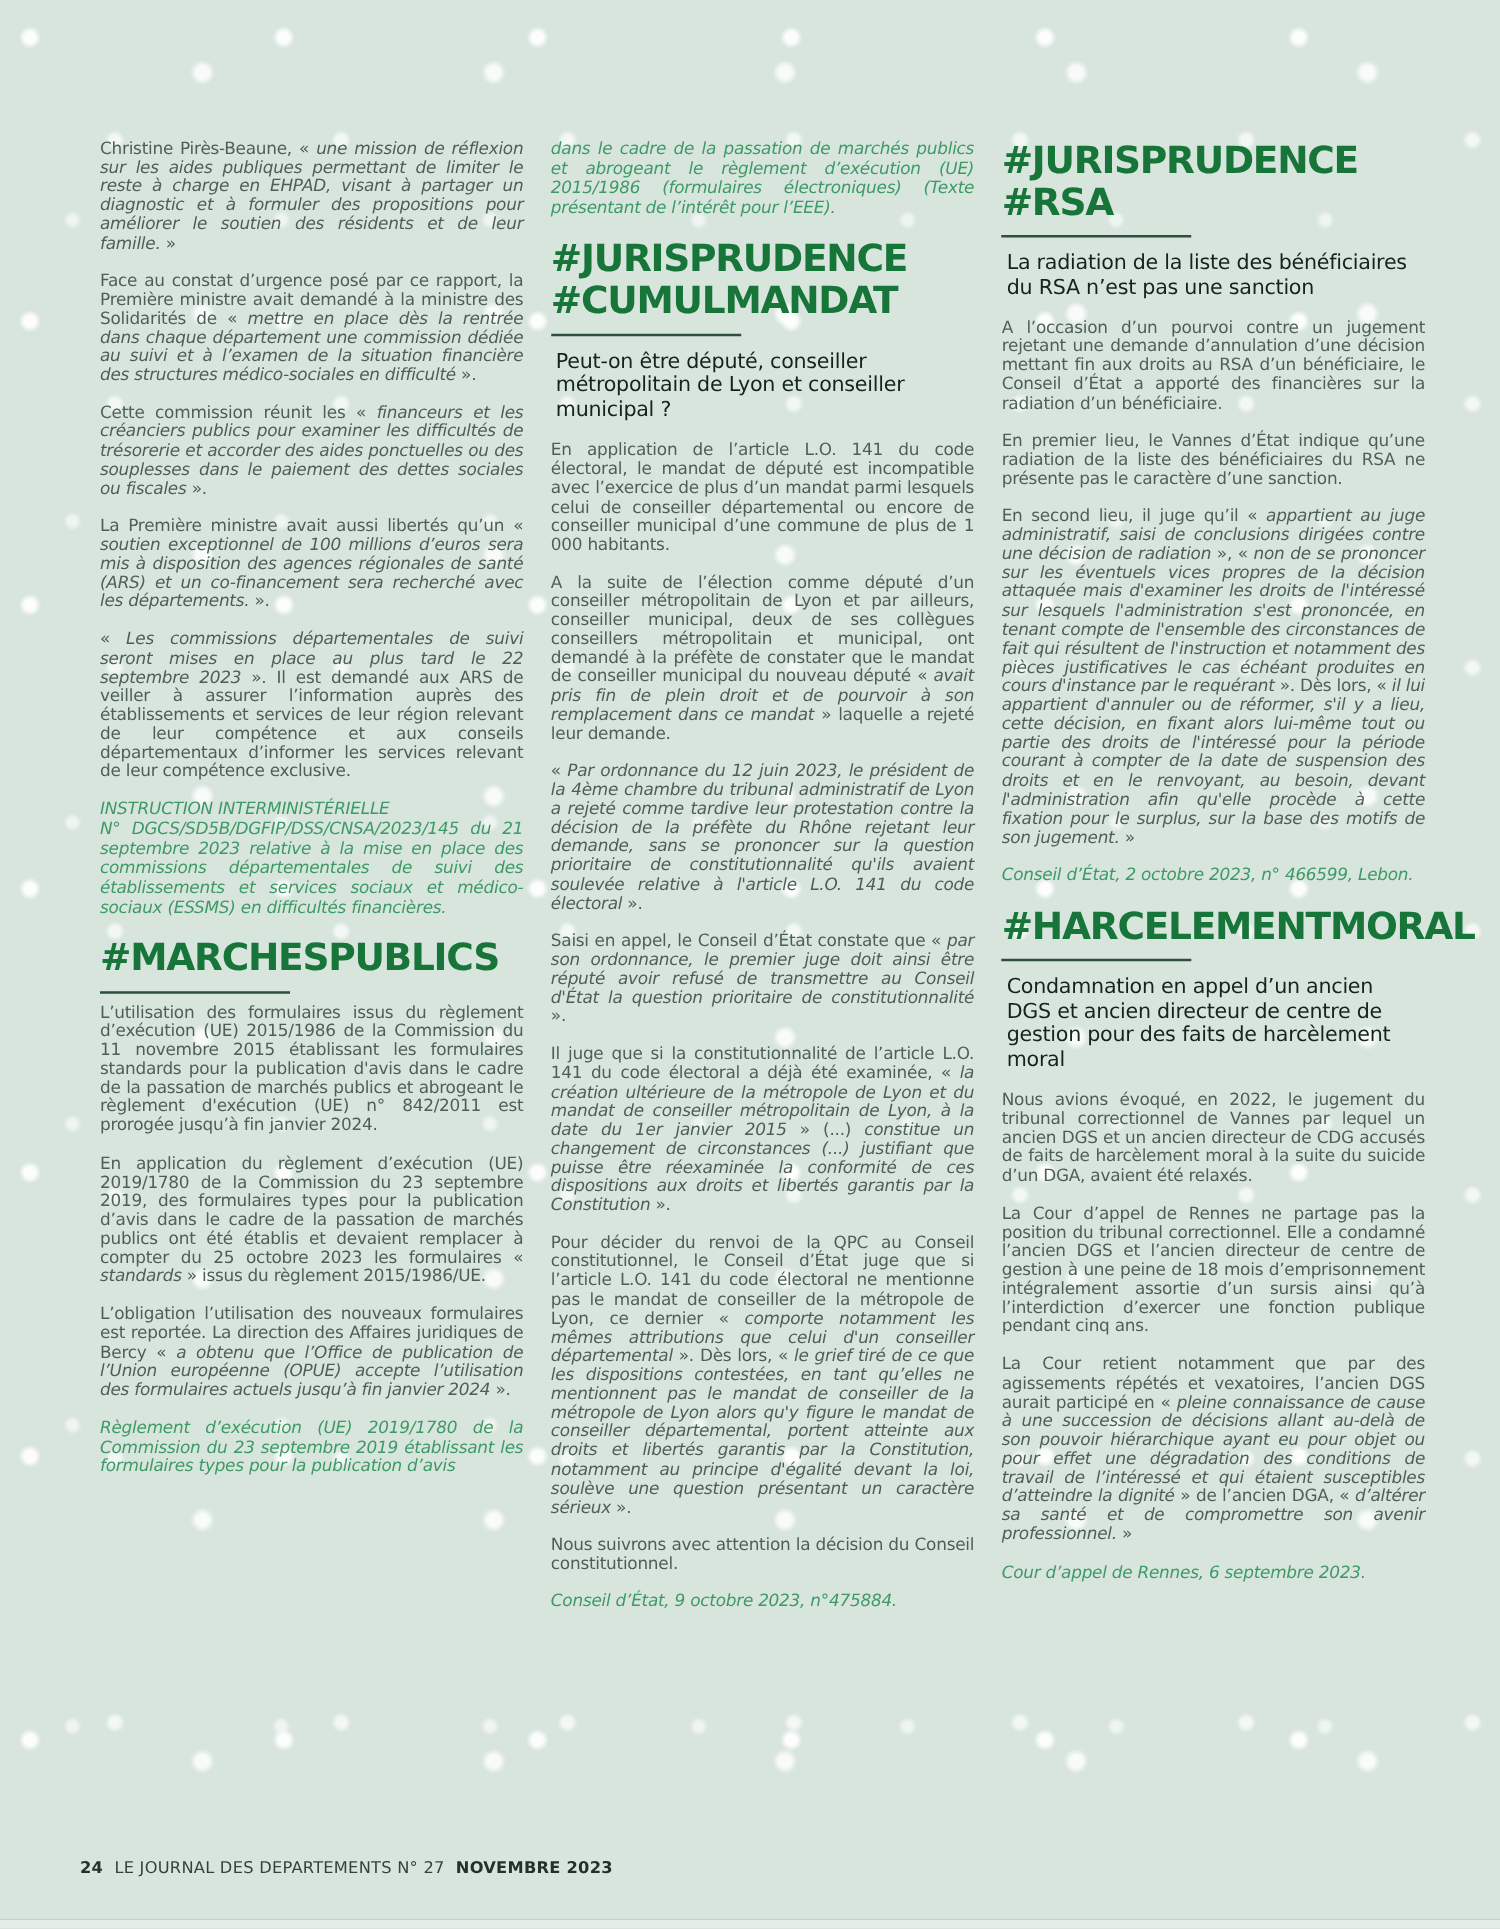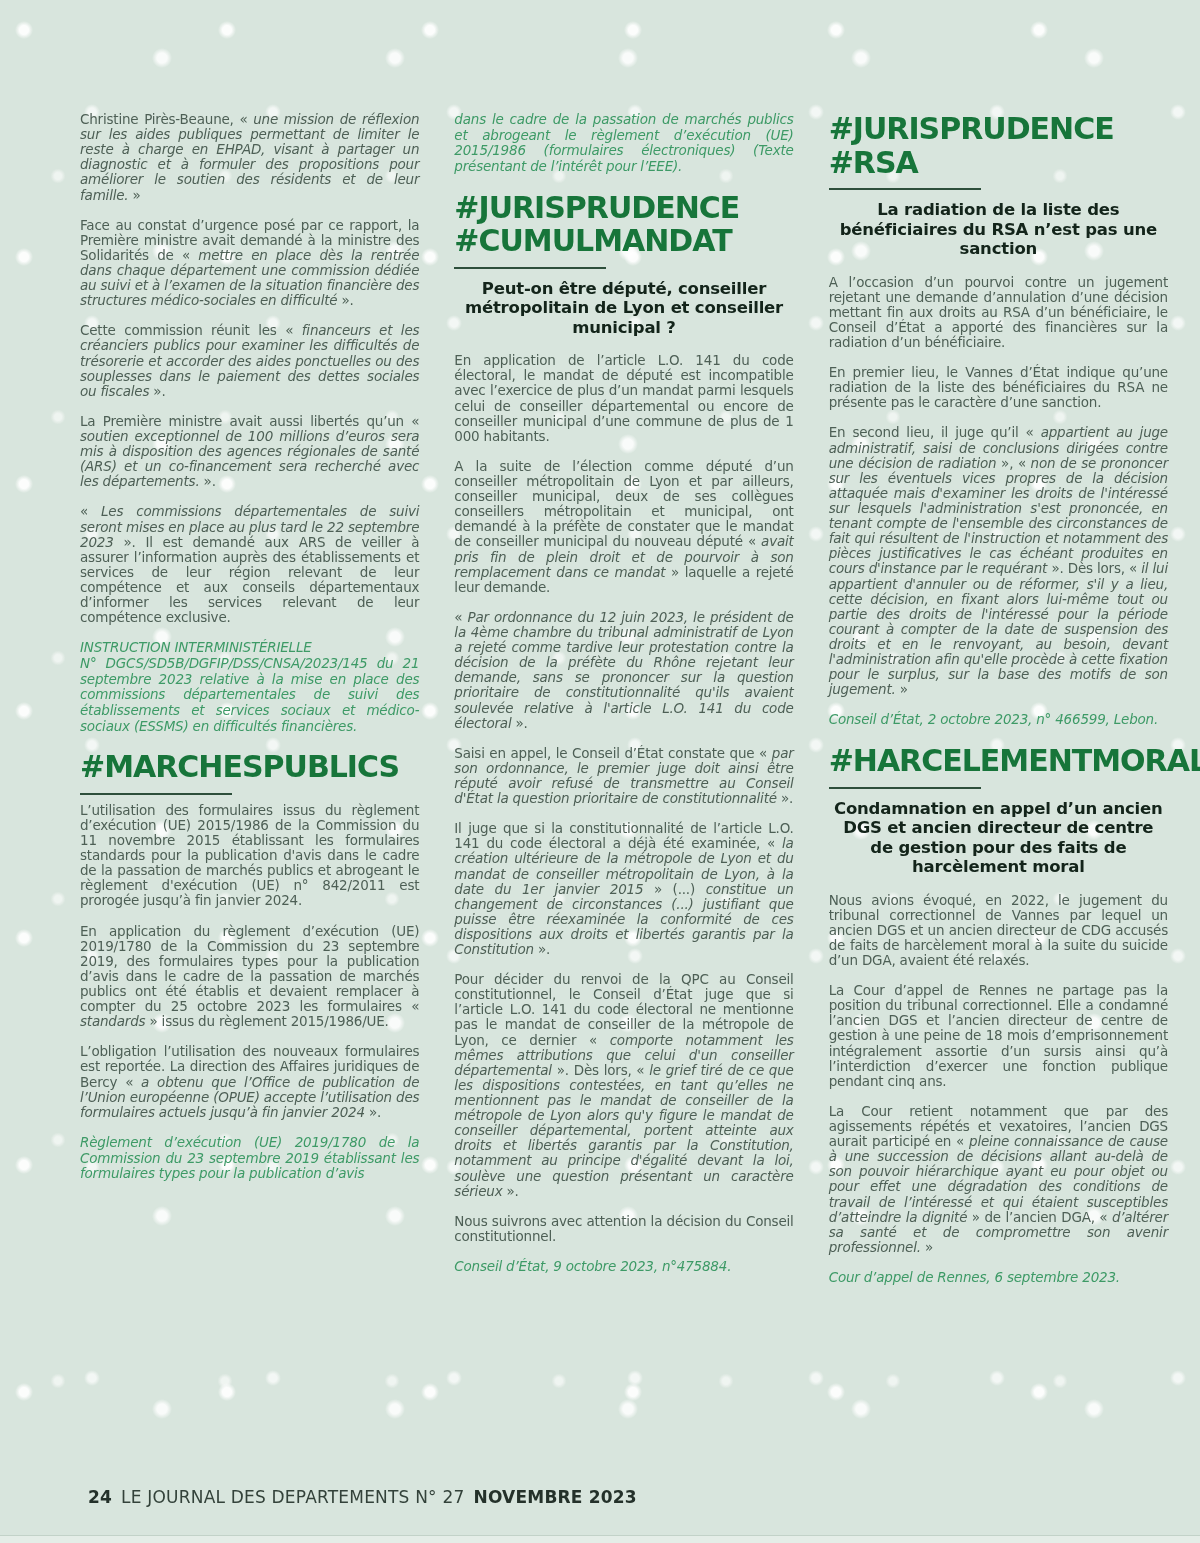--- a/index.html
+++ b/index.html
@@ -21,22 +21,22 @@
     background-color:var(--bg);
     background-image:
       radial-gradient(circle at 24px 30px,  rgba(255,255,255,.92) 0 4.5px, rgba(255,255,255,0) 9px),
       radial-gradient(circle at 92px 112px, rgba(255,255,255,.70) 0 4px,   rgba(255,255,255,0) 8px),
       radial-gradient(circle at 162px 58px, rgba(255,255,255,.85) 0 5px,   rgba(255,255,255,0) 10px),
       radial-gradient(circle at 58px 176px, rgba(255,255,255,.60) 0 3.5px, rgba(255,255,255,0) 7.5px),
       radial-gradient(circle at 132px 206px,rgba(255,255,255,.80) 0 4.5px, rgba(255,255,255,0) 9px);
     background-size: 203px 227px, 181px 211px, 233px 193px, 167px 241px, 149px 179px;
   }
   .columns{
-    display:flex; gap:35px;
-    padding:112px 32px 0 80px;
+    display:flex; gap:22px;
+    padding:112px 60px 0 80px;
   }
   .col{ flex:1; min-width:0; }
   .col > :first-child{ margin-top:0; }
 
   .para{
     font-size:13.5px; line-height:1.12;
     letter-spacing:-0.2px;
     color:var(--body-text);
     text-align:justify;
     margin-bottom:15px;
@@ -62,31 +62,30 @@
     margin:16px 0 8px;
   }
   .heading-underline{
     display:block;
     width:152px;
     border-top:2.5px solid var(--rule);
     margin-top:9px;
   }
 
   .sub-heading{
-    font-size:16.5px; font-weight:700;
+    font-size:16.5px; font-weight:400;
     color:var(--sub-text);
-    text-align:center;
     line-height:1.18;
     letter-spacing:-0.2px;
     margin:10px 4px 16px;
   }
 
   .footer{
-    position:absolute; left:88px; top:1487px;
-    font-size:17px; color:#33423a;
+    position:absolute; left:64px; top:1487px;
+    font-size:13px; color:#33423a;
     letter-spacing:0.2px;
     display:flex; gap:9px; align-items:baseline;
   }
   .footer .bold{ font-weight:700; color:#24312a; }
 
   .bottom-strip{
     position:absolute; left:0; right:0; bottom:0; height:8px;
     background:#e4ede7;
     border-top:1px solid #c2d2c8;
   }

